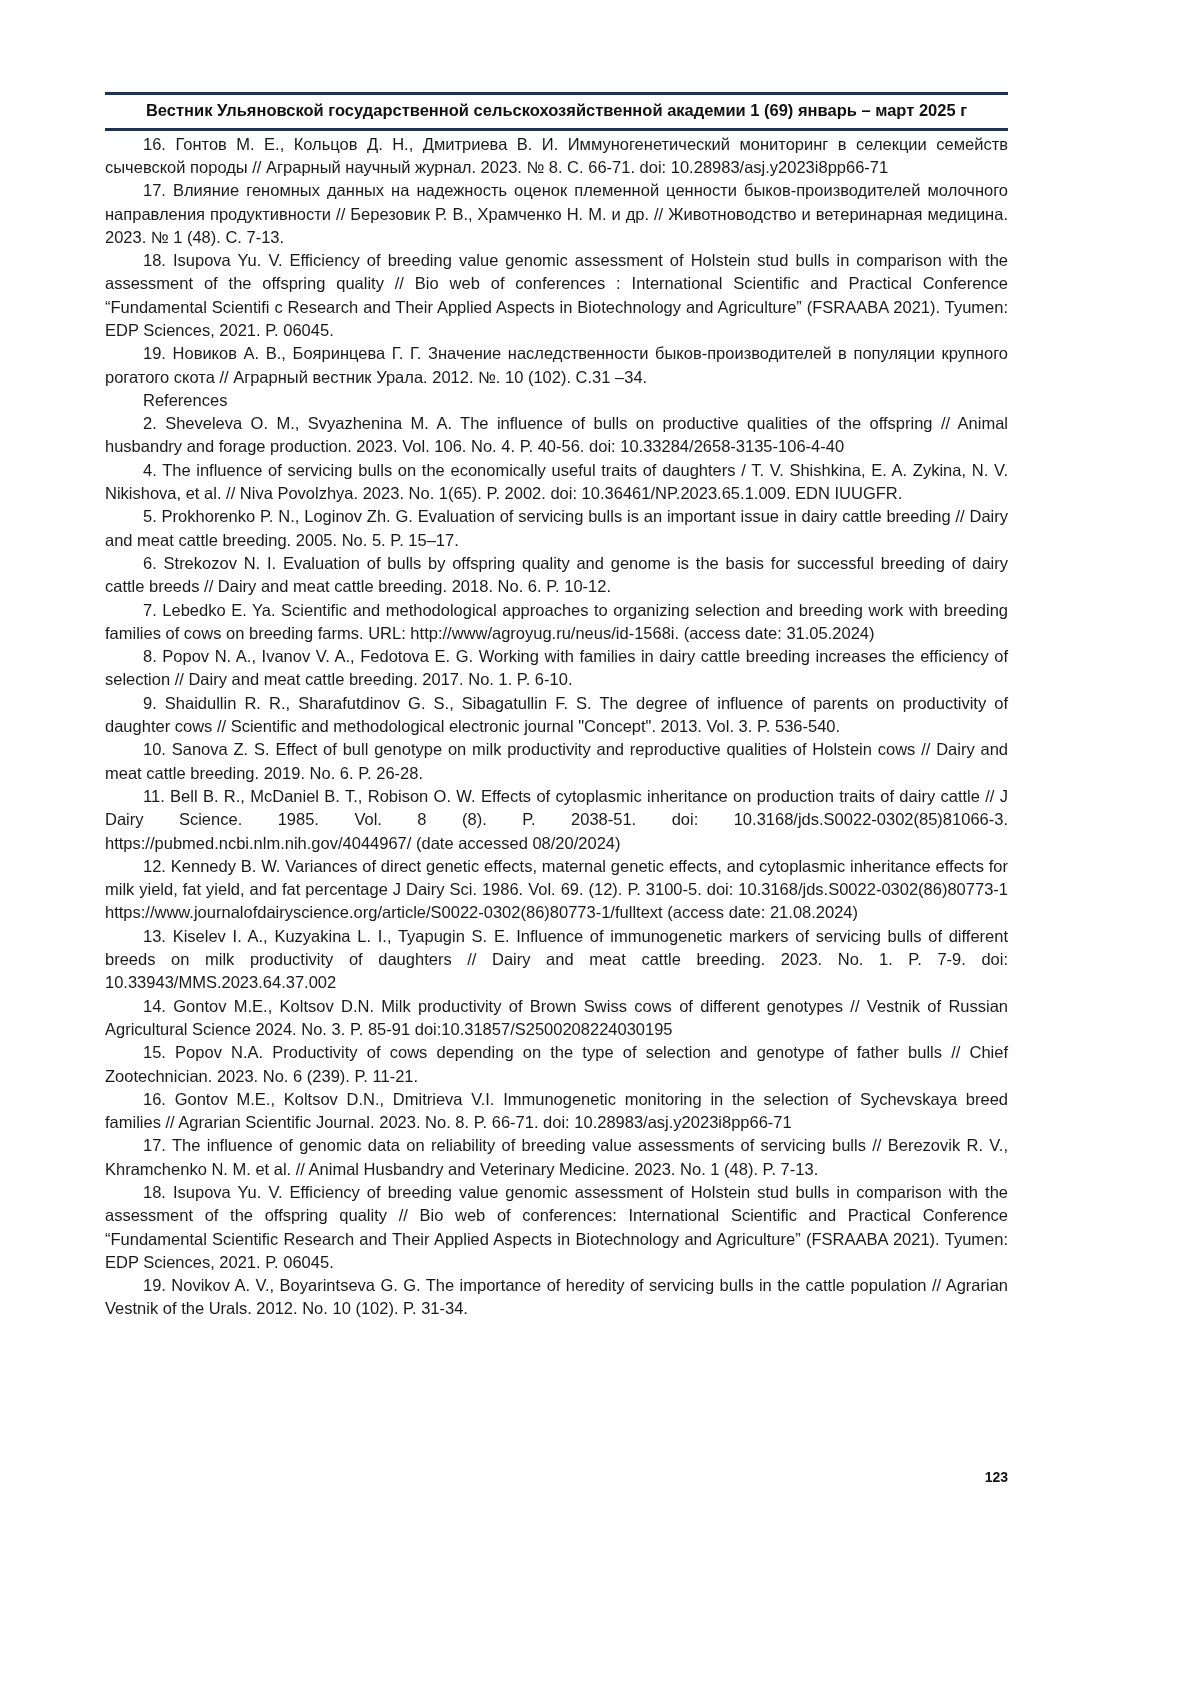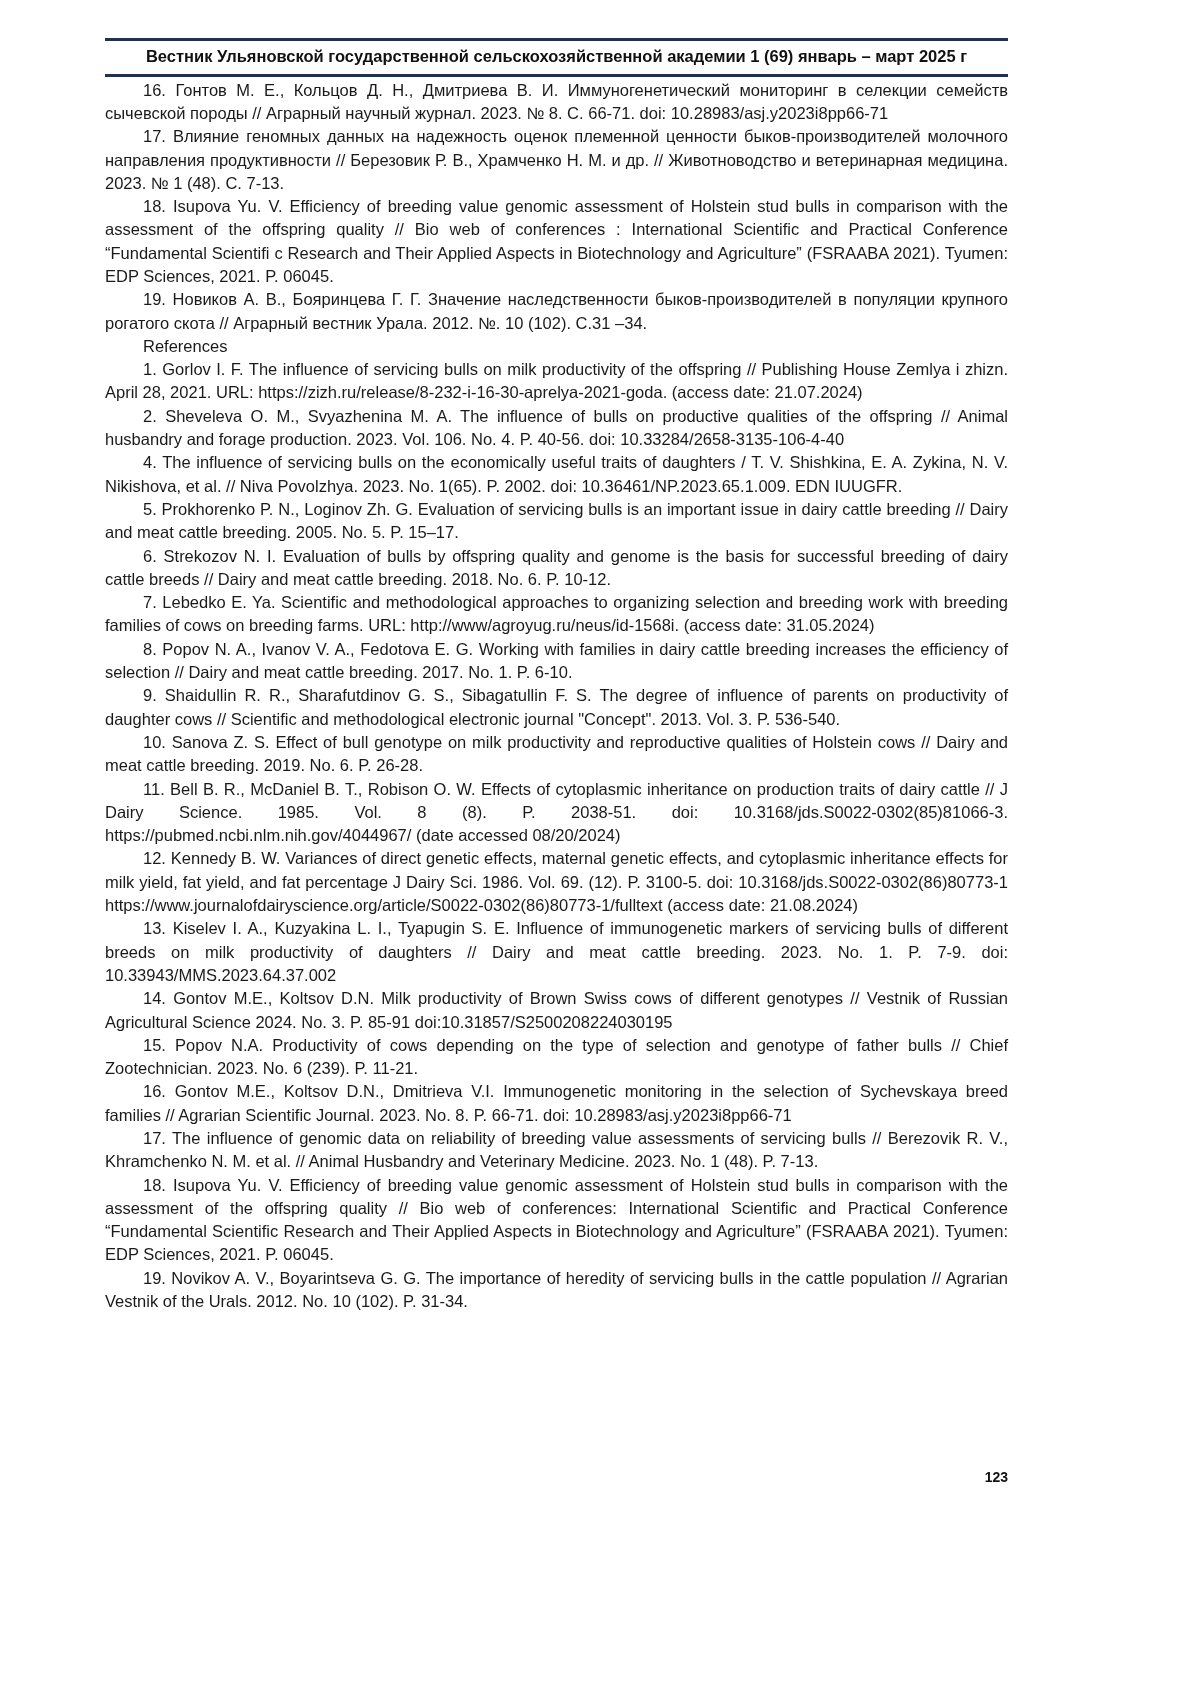--- a/index.html
+++ b/index.html
@@ -11,21 +11,21 @@
   .page {
     position: relative;
     width: 1200px;
     height: 1697px;
     background: #ffffff;
     font-family: "Liberation Sans", sans-serif;
     color: #1a1a1a;
     overflow: hidden;
   }
   .header {
-    margin: 38px 192px 0 105px;
+    margin: 92px 192px 0 105px;
     border-top: 3px solid #1f3251;
     border-bottom: 3px solid #1f3251;
     padding: 5px 0 7px 0;
     text-align: center;
   }
   .header-title {
     font-size: 16.5px;
     font-weight: 700;
     color: #111111;
     line-height: 1.25;
@@ -70,21 +70,20 @@
   </div>
 
   <div class="content">
     <p>16. Гонтов М. Е., Кольцов Д. Н., Дмитриева В. И. Иммуногенетический мониторинг в селекции семейств сычевской породы  // Аграрный научный журнал. 2023. № 8. С. 66-71. doi: 10.28983/asj.y2023i8pp66-71</p>
     <p>17. Влияние геномных данных на надежность оценок племенной ценности быков-производителей молочного направления продуктивности // Березовик Р. В., Храмченко Н. М. и др. // Животноводство и ветеринарная медицина. 2023. № 1 (48). С. 7-13.</p>
     <p>18. Isupova Yu. V. Efficiency of breeding value genomic assessment of Holstein stud bulls in comparison with the assessment of the offspring quality // Bio web of conferences : International Scientific and Practical Conference “Fundamental Scientifi c Research and Their Applied Aspects in Biotechnology and Agriculture” (FSRAABA 2021). Tyumen: EDP Sciences, 2021. P. 06045.</p>
     <p>19. Новиков А. В., Бояринцева Г. Г. Значение наследственности быков-производителей в популяции крупного рогатого скота // Аграрный вестник Урала. 2012. №. 10 (102). С.31 –34.</p>
 
     <p class="refs-heading">References</p>
 
-    <p>1. Gorlov I. F. The influence of servicing bulls on milk productivity of the offspring // Publishing House Zemlya i zhizn. April 28, 2021. URL: https://zizh.ru/release/8-232-i-16-30-aprelya-2021-goda. (access date: 21.07.2024)</p>
     <p>2. Sheveleva O. M., Svyazhenina M. A. The influence of bulls on productive qualities of the offspring // Animal husbandry and forage production. 2023. Vol. 106. No. 4. P. 40-56. doi: 10.33284/2658-3135-106-4-40</p>
     <p>4. The influence of servicing bulls on the economically useful traits of daughters / T. V. Shishkina, E. A. Zykina, N. V. Nikishova, et al. // Niva Povolzhya. 2023. No. 1(65). P. 2002. doi: 10.36461/NP.2023.65.1.009. EDN IUUGFR.</p>
     <p>5. Prokhorenko P. N., Loginov Zh. G. Evaluation of servicing bulls is an important issue in dairy cattle breeding // Dairy and meat cattle breeding. 2005. No. 5. P. 15–17.</p>
     <p>6. Strekozov N. I. Evaluation of bulls by offspring quality and genome is the basis for successful breeding of dairy cattle breeds // Dairy and meat cattle breeding. 2018. No. 6. P. 10-12.</p>
     <p>7. Lebedko E. Ya. Scientific and methodological approaches to organizing selection and breeding work with breeding families of cows on breeding farms. URL: http://www/agroyug.ru/neus/id-1568i. (access date: 31.05.2024)</p>
     <p>8. Popov N. A., Ivanov V. A., Fedotova E. G. Working with families in dairy cattle breeding increases the efficiency of selection // Dairy and meat cattle breeding. 2017. No. 1. P. 6-10.</p>
     <p>9. Shaidullin R. R., Sharafutdinov G. S., Sibagatullin F. S. The degree of influence of parents on productivity of daughter cows // Scientific and methodological electronic journal "Concept". 2013. Vol. 3. P. 536-540.</p>
     <p>10. Sanova Z. S. Effect of bull genotype on milk productivity and reproductive qualities of Holstein cows // Dairy and meat cattle breeding. 2019. No. 6. P. 26-28.</p>
     <p>11. Bell B. R., McDaniel B. T., Robison O. W. Effects of cytoplasmic inheritance on production traits of dairy cattle // J Dairy Science. 1985. Vol. 8 (8). P. 2038-51. doi: 10.3168/jds.S0022-0302(85)81066-3. https://pubmed.ncbi.nlm.nih.gov/4044967/ (date accessed 08/20/2024)</p>
     <p>12. Kennedy B. W. Variances of direct genetic effects, maternal genetic effects, and cytoplasmic inheritance effects for milk yield, fat yield, and fat percentage J Dairy Sci. 1986. Vol. 69. (12). P. 3100-5. doi: 10.3168/jds.S0022-0302(86)80773-1 https://www.journalofdairyscience.org/article/S0022-0302(86)80773-1/fulltext (access date: 21.08.2024)</p>

